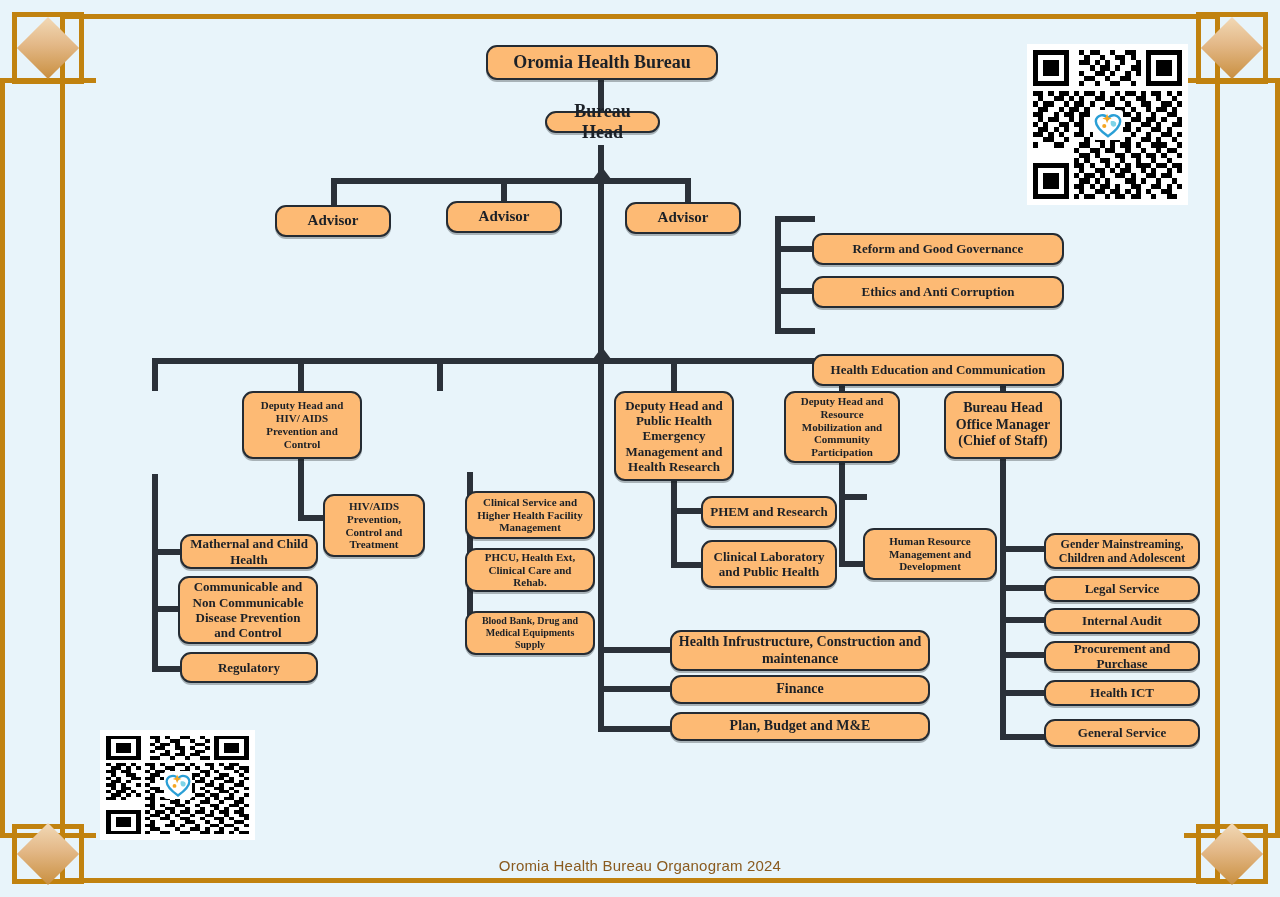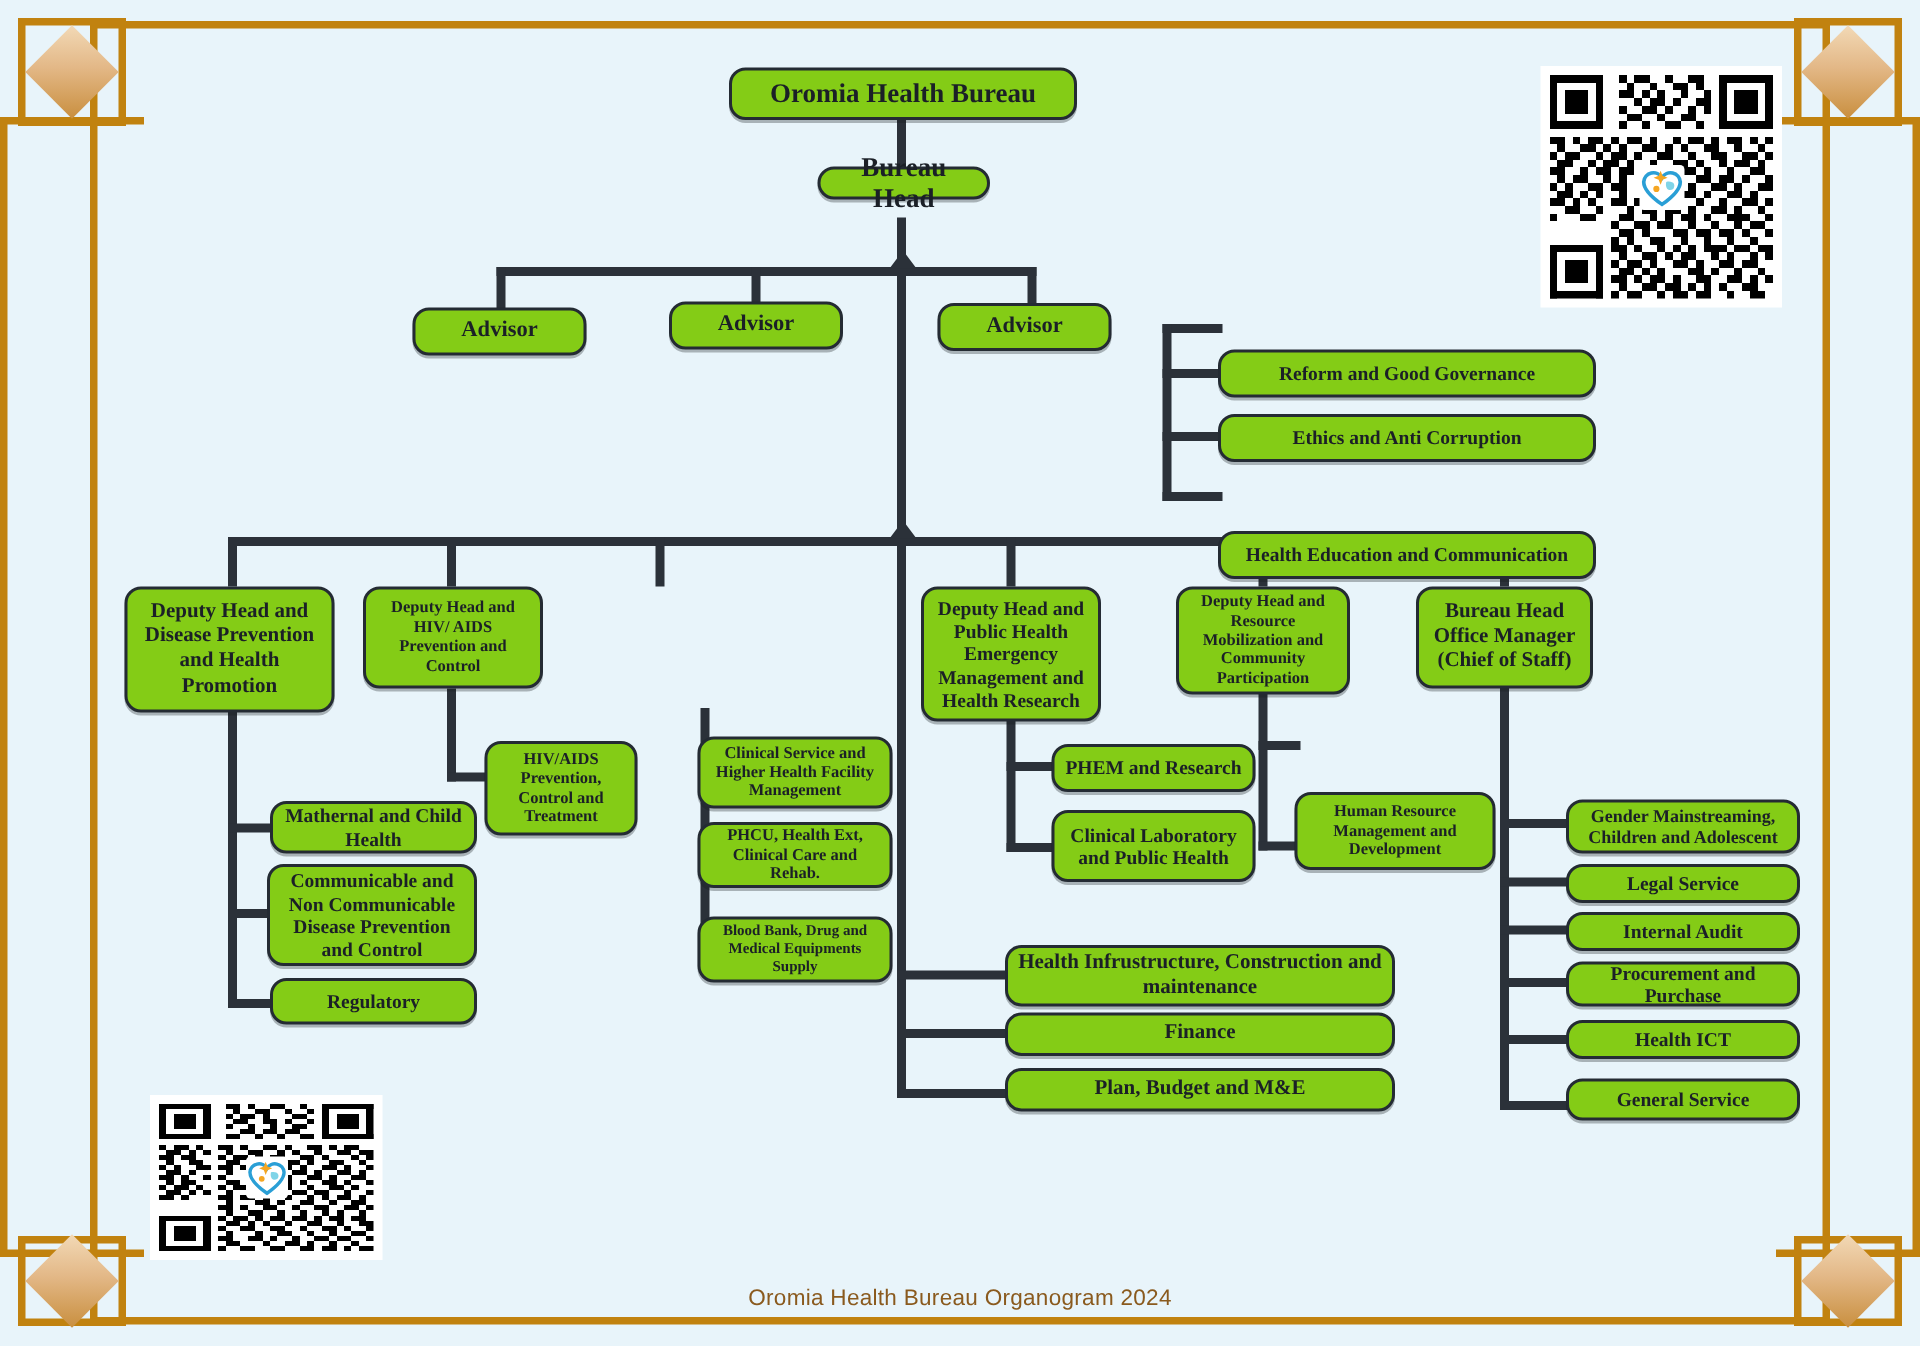--- a/index.html
+++ b/index.html
@@ -16,21 +16,21 @@
   .corner-box{position:absolute;border:5px solid #c1820f;box-sizing:border-box;}
   .diamond{
     position:absolute;width:44px;height:44px;
     background:linear-gradient(135deg,#f2d9b6 0%,#e3b887 45%,#c98f3f 100%);
     transform:rotate(45deg);
   }
 
   
   .node{
     position:absolute;box-sizing:border-box;
-    background:#84cc16;
+    background:#fdba74;
     border:2.5px solid #242b33;
     border-radius:11px;
     color:#1b2027;
     font-weight:bold;
     display:flex;align-items:center;justify-content:center;
     text-align:center;
     line-height:1.18;
     padding:3px 6px;
     box-shadow:0 2px 0 rgba(20,25,30,.30);
     z-index:4;
@@ -167,21 +167,20 @@
   <div class="node t18" style="left:545px;top:111px;width:115px;height:22px;">Bureau Head</div>
 
   <div class="node t15" style="left:275px;top:205px;width:116px;height:32px;">Advisor</div>
   <div class="node t15" style="left:446px;top:201px;width:116px;height:32px;">Advisor</div>
   <div class="node t15" style="left:625px;top:202px;width:116px;height:32px;">Advisor</div>
 
   <div class="node t13" style="left:812px;top:233px;width:252px;height:32px;">Reform and Good Governance</div>
   <div class="node t13" style="left:812px;top:276px;width:252px;height:32px;">Ethics and Anti Corruption</div>
   <div class="node t13" style="left:812px;top:318px;width:252px;height:32px;margin-top:36px;">Health Education and Communication</div>
 
-  <div class="node t14" style="left:83px;top:391px;width:140px;height:84px;">Deputy Head and Disease Prevention and Health Promotion</div>
   <div class="node t11" style="left:242px;top:391px;width:120px;height:68px;">Deputy Head and HIV/ AIDS Prevention and Control</div>
   <div class="node t13" style="left:614px;top:391px;width:120px;height:90px;">Deputy Head and Public Health Emergency Management and Health Research</div>
   <div class="node t14" style="left:944px;top:391px;width:118px;height:68px;">Bureau Head Office Manager (Chief of Staff)</div>
   <div class="node t11" style="left:784px;top:391px;width:116px;height:72px;">Deputy Head and Resource Mobilization and Community Participation</div>
 
   <div class="node t13" style="left:180px;top:534px;width:138px;height:35px;">Mathernal and Child Health</div>
   <div class="node t13" style="left:178px;top:576px;width:140px;height:68px;">Communicable and Non Communicable Disease Prevention and Control</div>
   <div class="node t13" style="left:180px;top:652px;width:138px;height:31px;">Regulatory</div>
 
   <div class="node t11" style="left:323px;top:494px;width:102px;height:63px;">HIV/AIDS Prevention, Control and Treatment</div>

